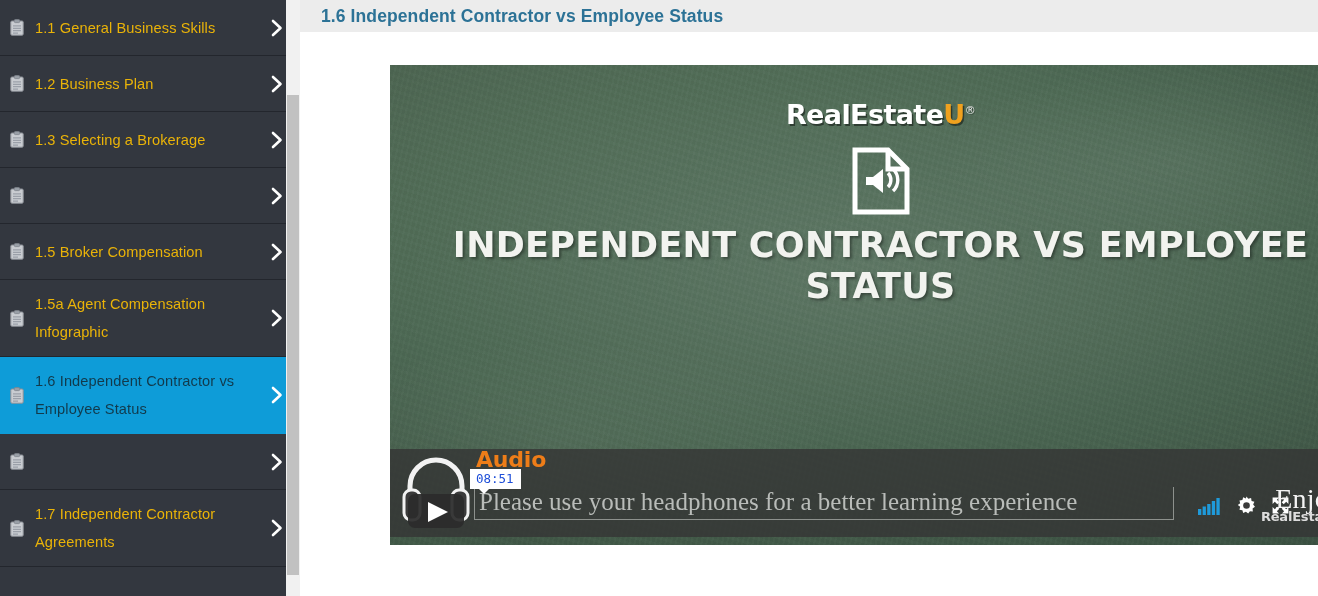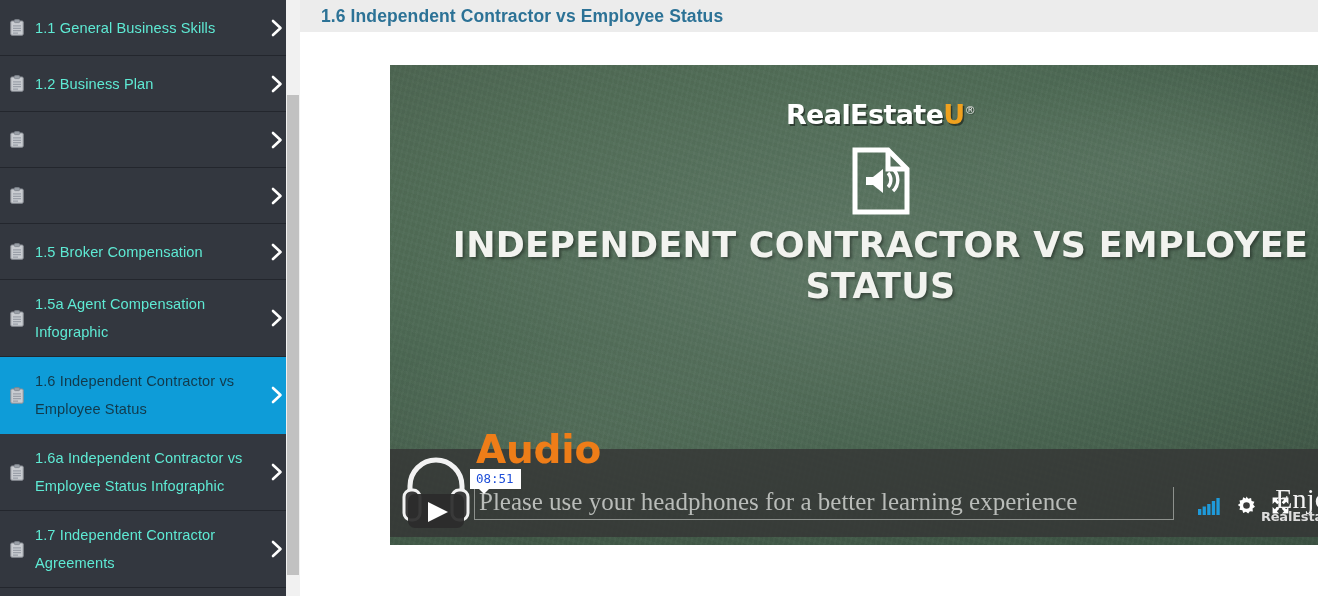--- a/index.html
+++ b/index.html
@@ -31,21 +31,21 @@
   .nav-item.active { background: #0e9cd8; border-bottom-color: #0e9cd8; }
   .nav-item.active + .nav-item { border-top: none; }
   .nav-icon {
     flex: 0 0 30px;
     width: 30px;
     display: flex; align-items: center; justify-content: center;
     margin-left: 2px;
   }
   .nav-label {
     flex: 1 1 auto;
-    color: #5eead4;
+    color: #eab308;
     font-size: 14.6px;
     line-height: 28px;
     padding-left: 3px;
     letter-spacing: 0.1px;
   }
   .nav-item.active .nav-label { color: #123a4c; }
   .nav-chevron {
     position: absolute;
     right: 14px; top: 50%; transform: translateY(-50%);
     width: 18px; height: 18px;
@@ -184,21 +184,21 @@
     left: 10px; bottom: 7px;
     width: 72px; height: 80px;
     z-index: 7;
   }
   .audio-label {
     position: absolute;
     left: 86px; bottom: 65px;
     color: #ee7d18;
     font-family: "DejaVu Sans", sans-serif;
     font-weight: bold;
-    font-size: 39px;
+    font-size: 22px;
     letter-spacing: -0.2px;
     z-index: 7;
   }
   .time-tip {
     position: absolute;
     left: 80px; bottom: 48px;
     background: #ffffff;
     color: #1d4ed8;
     font-family: "DejaVu Sans Mono", monospace;
     font-size: 12.5px;
@@ -296,20 +296,21 @@
           <span class="nav-icon">
             <svg width="14" height="17" viewBox="0 0 14 17" aria-hidden="true">
               <rect x="0.8" y="2" width="12.4" height="14.2" rx="1.2" fill="#c9ccd1" stroke="#8d9198" stroke-width="1"></rect>
               <rect x="4.3" y="0.6" width="5.4" height="3" rx="1" fill="#9aa0a8" stroke="#7d838b" stroke-width="0.8"></rect>
               <rect x="3" y="6.4" width="8" height="1" fill="#9096a0"></rect>
               <rect x="3" y="8.8" width="8" height="1" fill="#9096a0"></rect>
               <rect x="3" y="11.2" width="8" height="1" fill="#9096a0"></rect>
               <rect x="3" y="13.6" width="5" height="1" fill="#9096a0"></rect>
             </svg>
           </span>
+          <span class="nav-label">1.3 Selecting a Brokerage</span>
           <span class="nav-chevron">
             <svg width="12" height="18" viewBox="0 0 12 18" aria-hidden="true">
               <path d="M2 2 L9.5 9 L2 16" fill="none" stroke="#ffffff" stroke-width="2.6" stroke-linecap="round" stroke-linejoin="round"></path>
             </svg>
           </span>
         </div>
         <div class="nav-item">
           <span class="nav-icon">
             <svg width="14" height="17" viewBox="0 0 14 17" aria-hidden="true">
               <rect x="0.8" y="2" width="12.4" height="14.2" rx="1.2" fill="#c9ccd1" stroke="#8d9198" stroke-width="1"></rect>
@@ -384,21 +385,20 @@
           <span class="nav-icon">
             <svg width="14" height="17" viewBox="0 0 14 17" aria-hidden="true">
               <rect x="0.8" y="2" width="12.4" height="14.2" rx="1.2" fill="#c9ccd1" stroke="#8d9198" stroke-width="1"></rect>
               <rect x="4.3" y="0.6" width="5.4" height="3" rx="1" fill="#9aa0a8" stroke="#7d838b" stroke-width="0.8"></rect>
               <rect x="3" y="6.4" width="8" height="1" fill="#9096a0"></rect>
               <rect x="3" y="8.8" width="8" height="1" fill="#9096a0"></rect>
               <rect x="3" y="11.2" width="8" height="1" fill="#9096a0"></rect>
               <rect x="3" y="13.6" width="5" height="1" fill="#9096a0"></rect>
             </svg>
           </span>
-          <span class="nav-label">1.6a Independent Contractor vs Employee Status Infographic</span>
           <span class="nav-chevron">
             <svg width="12" height="18" viewBox="0 0 12 18" aria-hidden="true">
               <path d="M2 2 L9.5 9 L2 16" fill="none" stroke="#ffffff" stroke-width="2.6" stroke-linecap="round" stroke-linejoin="round"></path>
             </svg>
           </span>
         </div>
         <div class="nav-item">
           <span class="nav-icon">
             <svg width="14" height="17" viewBox="0 0 14 17" aria-hidden="true">
               <rect x="0.8" y="2" width="12.4" height="14.2" rx="1.2" fill="#c9ccd1" stroke="#8d9198" stroke-width="1"></rect>

